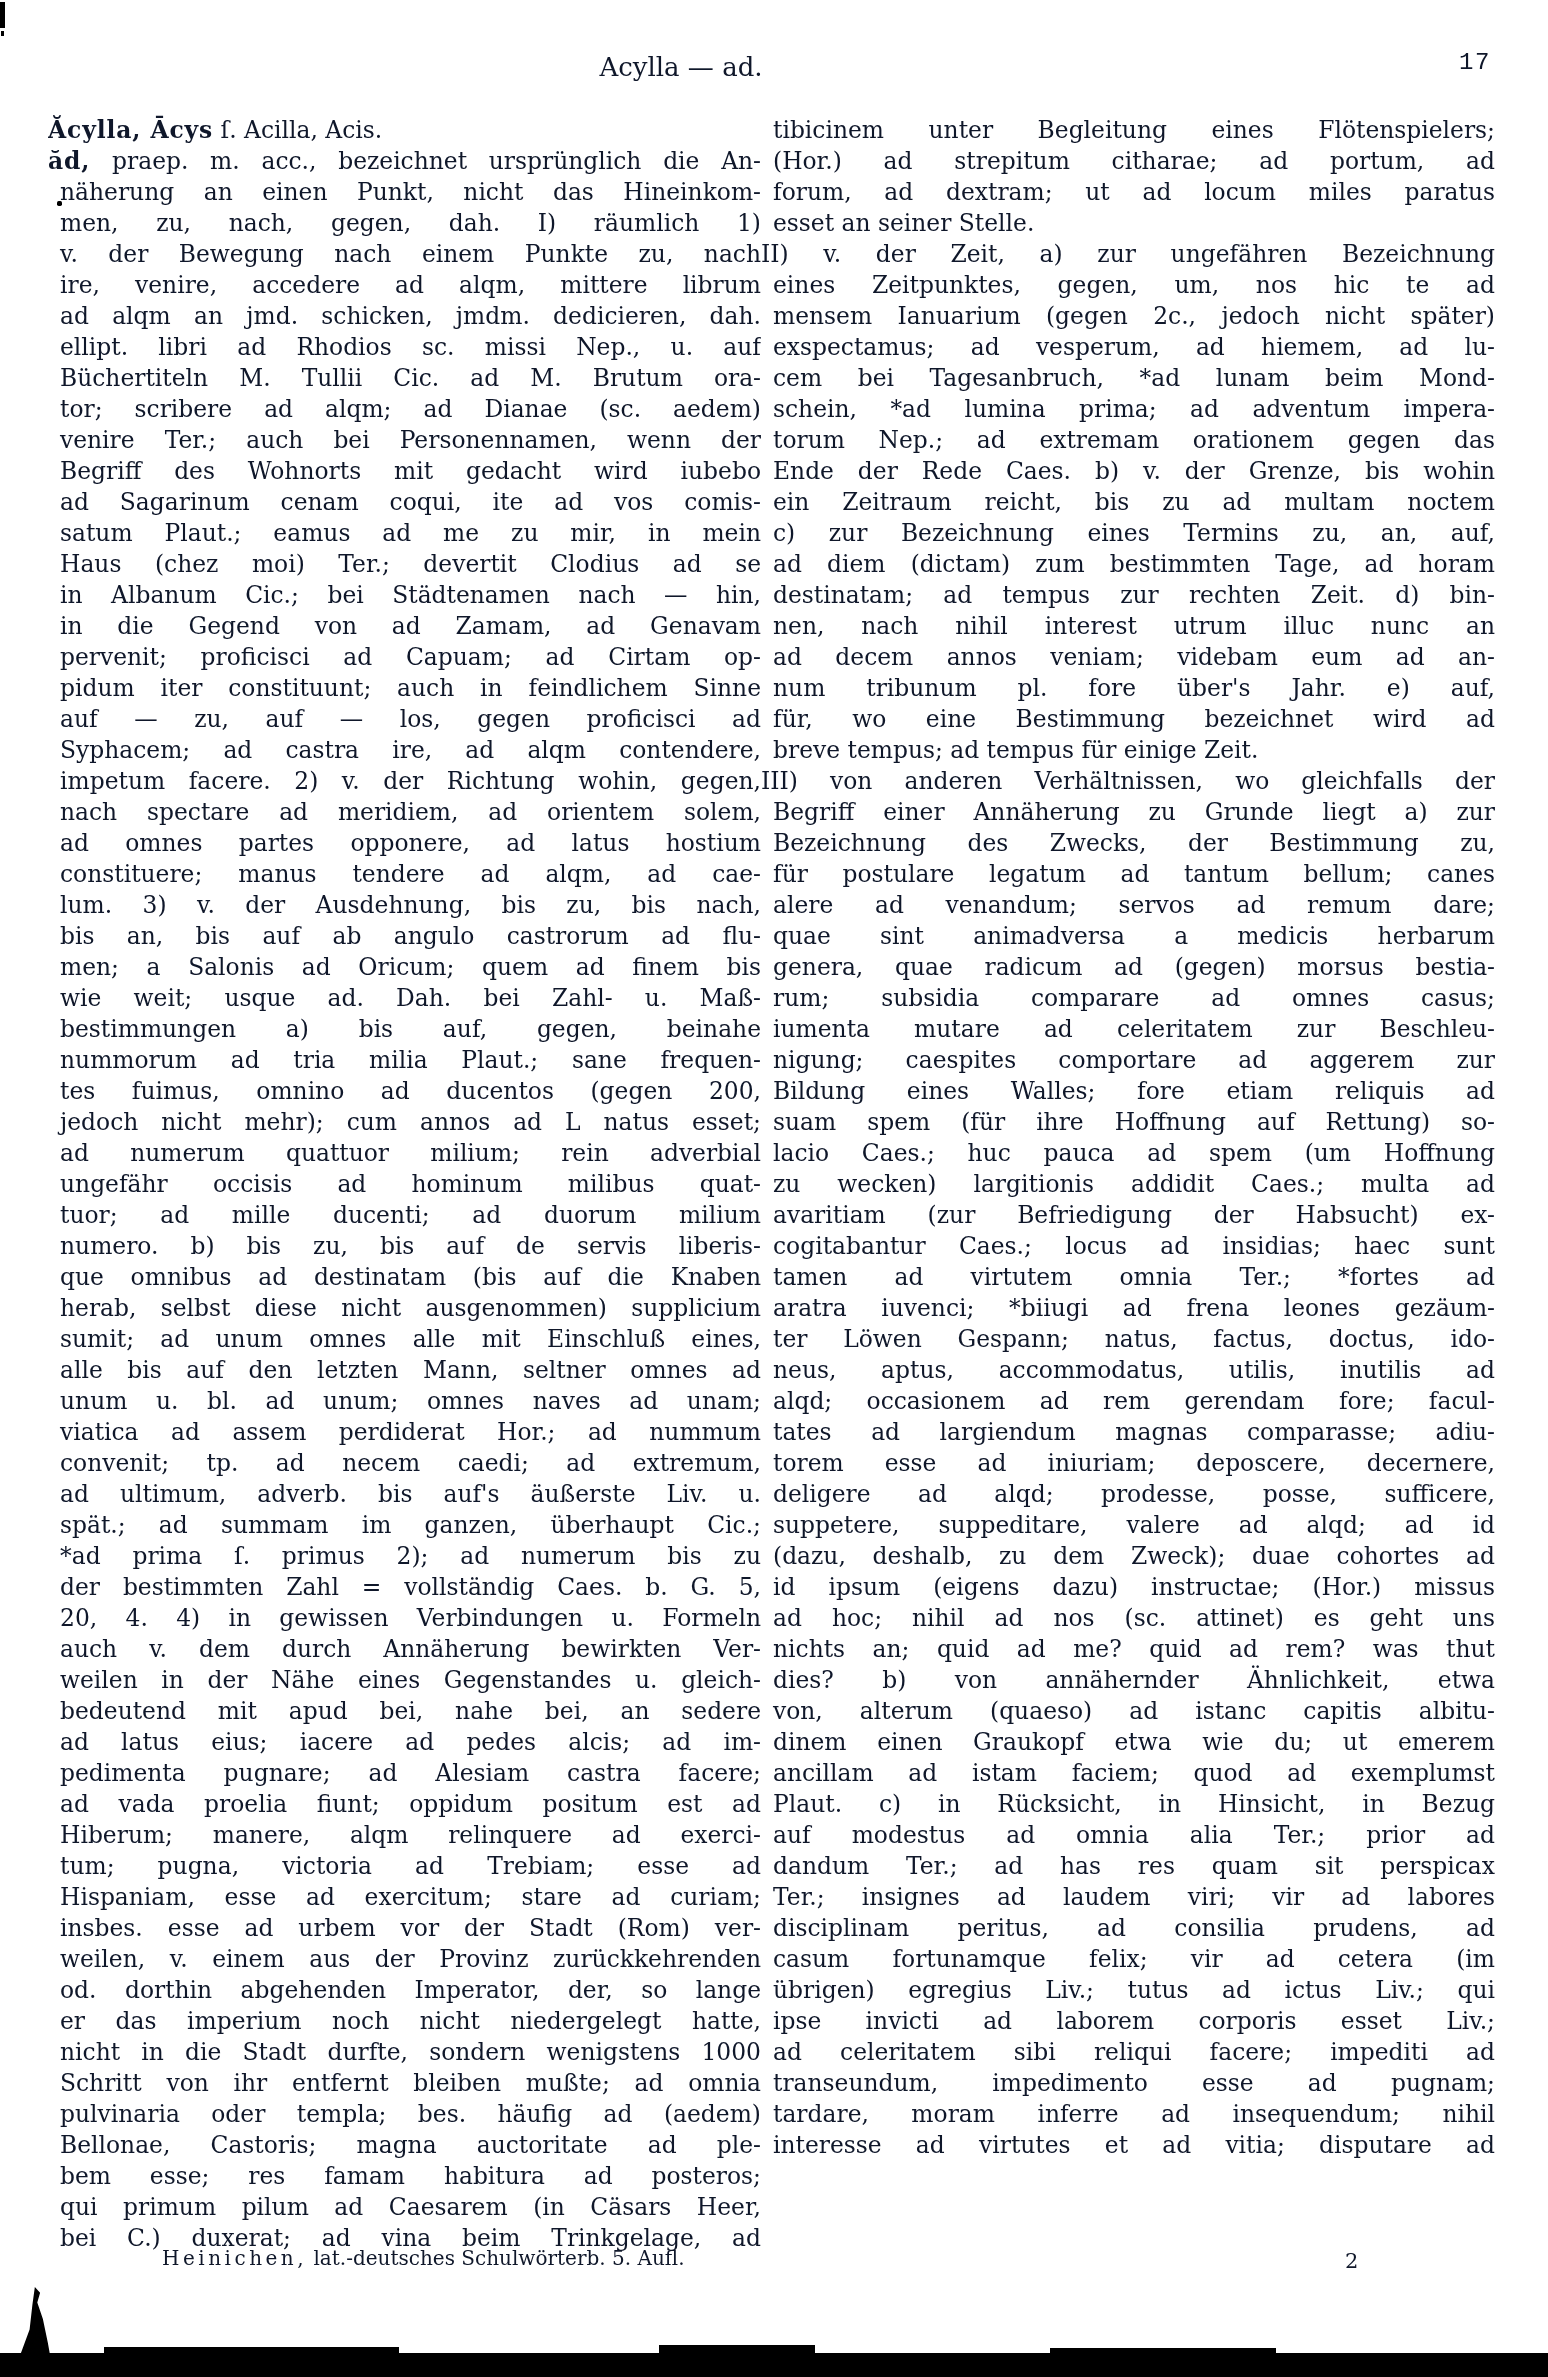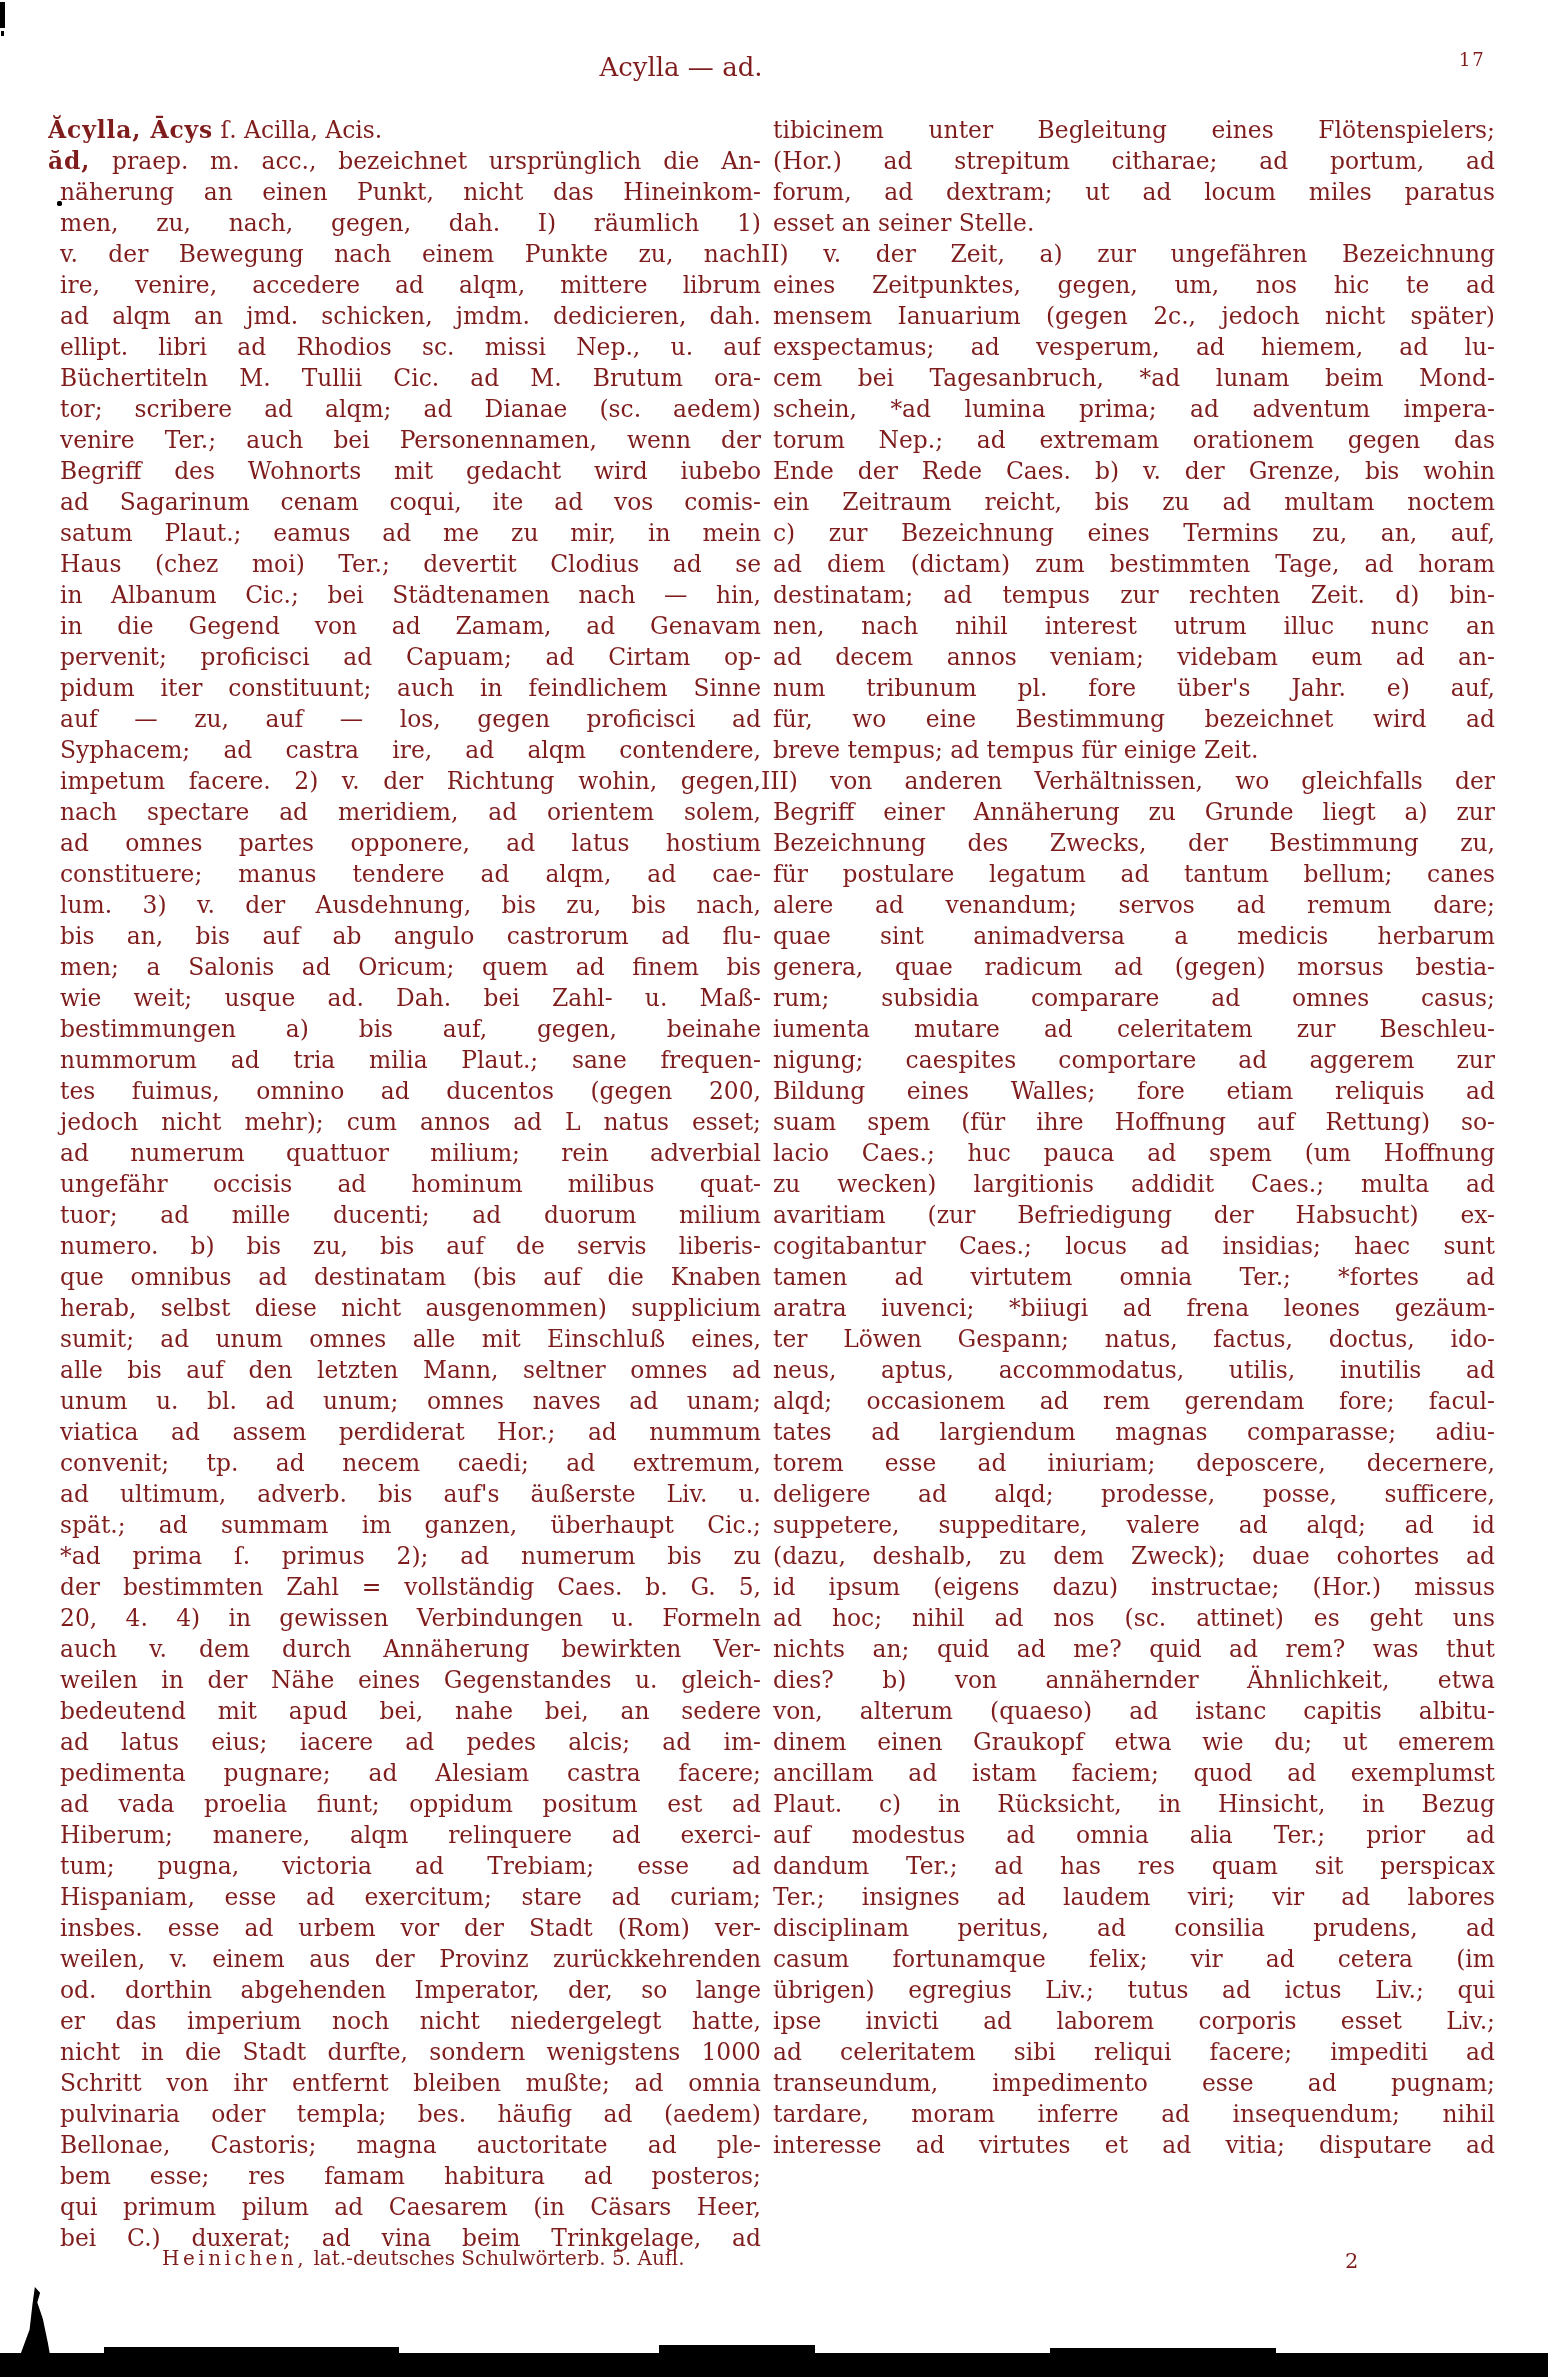--- a/index.html
+++ b/index.html
@@ -1,30 +1,30 @@
 <!DOCTYPE html>
 <html style="font-size:14px"><head>
 <meta charset="utf-8">
 <style>
   html,body{margin:0;padding:0;background:#e8e8e8;}
   .page{
     position:relative;
     width:1549px;height:2377px;
     background:#ffffff;
-    color:#7f1d1d;
+    color:#0f172a;
     font-family:"DejaVu Serif","Liberation Serif",serif;
     overflow:hidden;
   }
   .header-title{
     position:absolute;top:52px;left:555px;width:252px;
     font-size:26px;text-align:center;white-space:nowrap;
   }
   .page-number{
     position:absolute;top:49px;left:1459px;
-    font-size:18px;letter-spacing:1.7px;
+    font-size:24px;letter-spacing:1.7px;font-family:Liberation Mono, monospace;
   }
   .body-text{
     position:absolute;top:115px;left:48px;
     display:flex;
   }
   .col{width:713px;}
   .col.right{width:734px;}
   .line{
     font-size:23.4px;
     line-height:31px;

